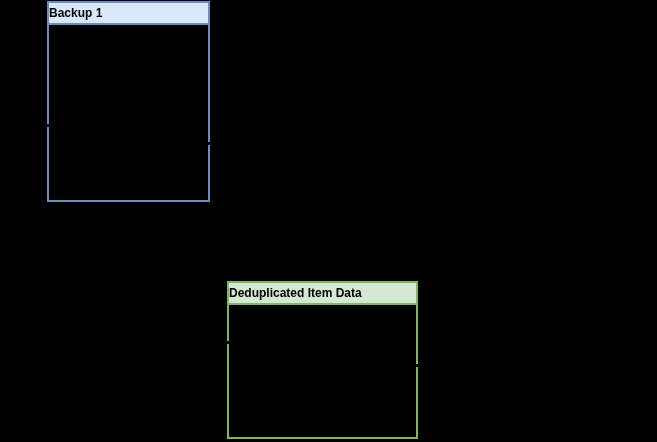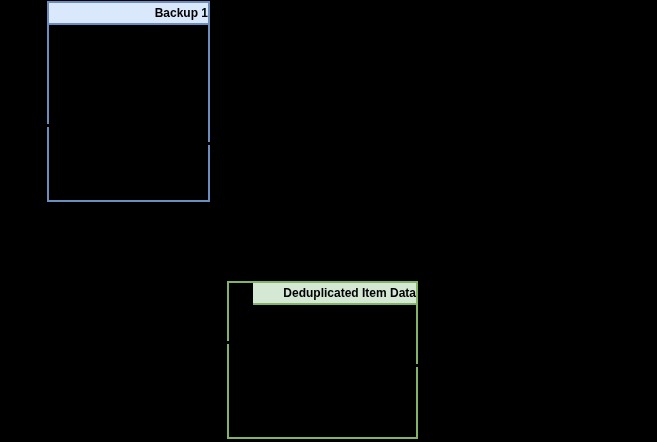--- a/index.html
+++ b/index.html
@@ -20,21 +20,21 @@
     box-sizing: border-box;
     border: 2px solid #6c8ebf;
     background: transparent;
   }
   .node-header {
     box-sizing: border-box;
     height: 22px;
     border-bottom: 2px solid #6c8ebf;
     display: flex;
     align-items: center;
-    justify-content: flex-end;
+    justify-content: flex-start;
   }
   .node-title {
     font-size: 12px;
     font-weight: bold;
     color: #000000;
     white-space: nowrap;
     line-height: 1;
   }
   .node-body {
     background: transparent;
@@ -62,21 +62,21 @@
 <div class="canvas" style="background: rgb(0, 0, 0);">
 
   <div class="node node-backup1" style="border-color: rgb(108, 142, 191);">
     <div class="node-header" style="background: rgb(218, 232, 252); border-bottom-color: rgb(108, 142, 191);">
       <span class="node-title" style="color: rgb(0, 0, 0);">Backup 1</span>
     </div>
     <div class="node-body"></div>
   </div>
 
 
-  <div class="node node-dedup" style="border-color: rgb(130, 179, 102); padding-left: 24px;">
+  <div class="node node-dedup" style="border-color: rgb(130, 179, 102);">
     <div class="node-header" style="background: rgb(213, 232, 212); border-bottom-color: rgb(130, 179, 102);">
       <span class="node-title" style="color: rgb(0, 0, 0);">Deduplicated Item Data</span>
     </div>
     <div class="node-body"></div>
   </div>
 
   <div class="tick tick-b1-left" style="background: rgb(0, 0, 0);"></div>
   <div class="tick tick-b1-right" style="background: rgb(0, 0, 0);"></div>
   <div class="tick tick-b2-left" style="background: rgb(0, 0, 0);"></div>
   <div class="tick tick-b2-right" style="background: rgb(0, 0, 0);"></div>

